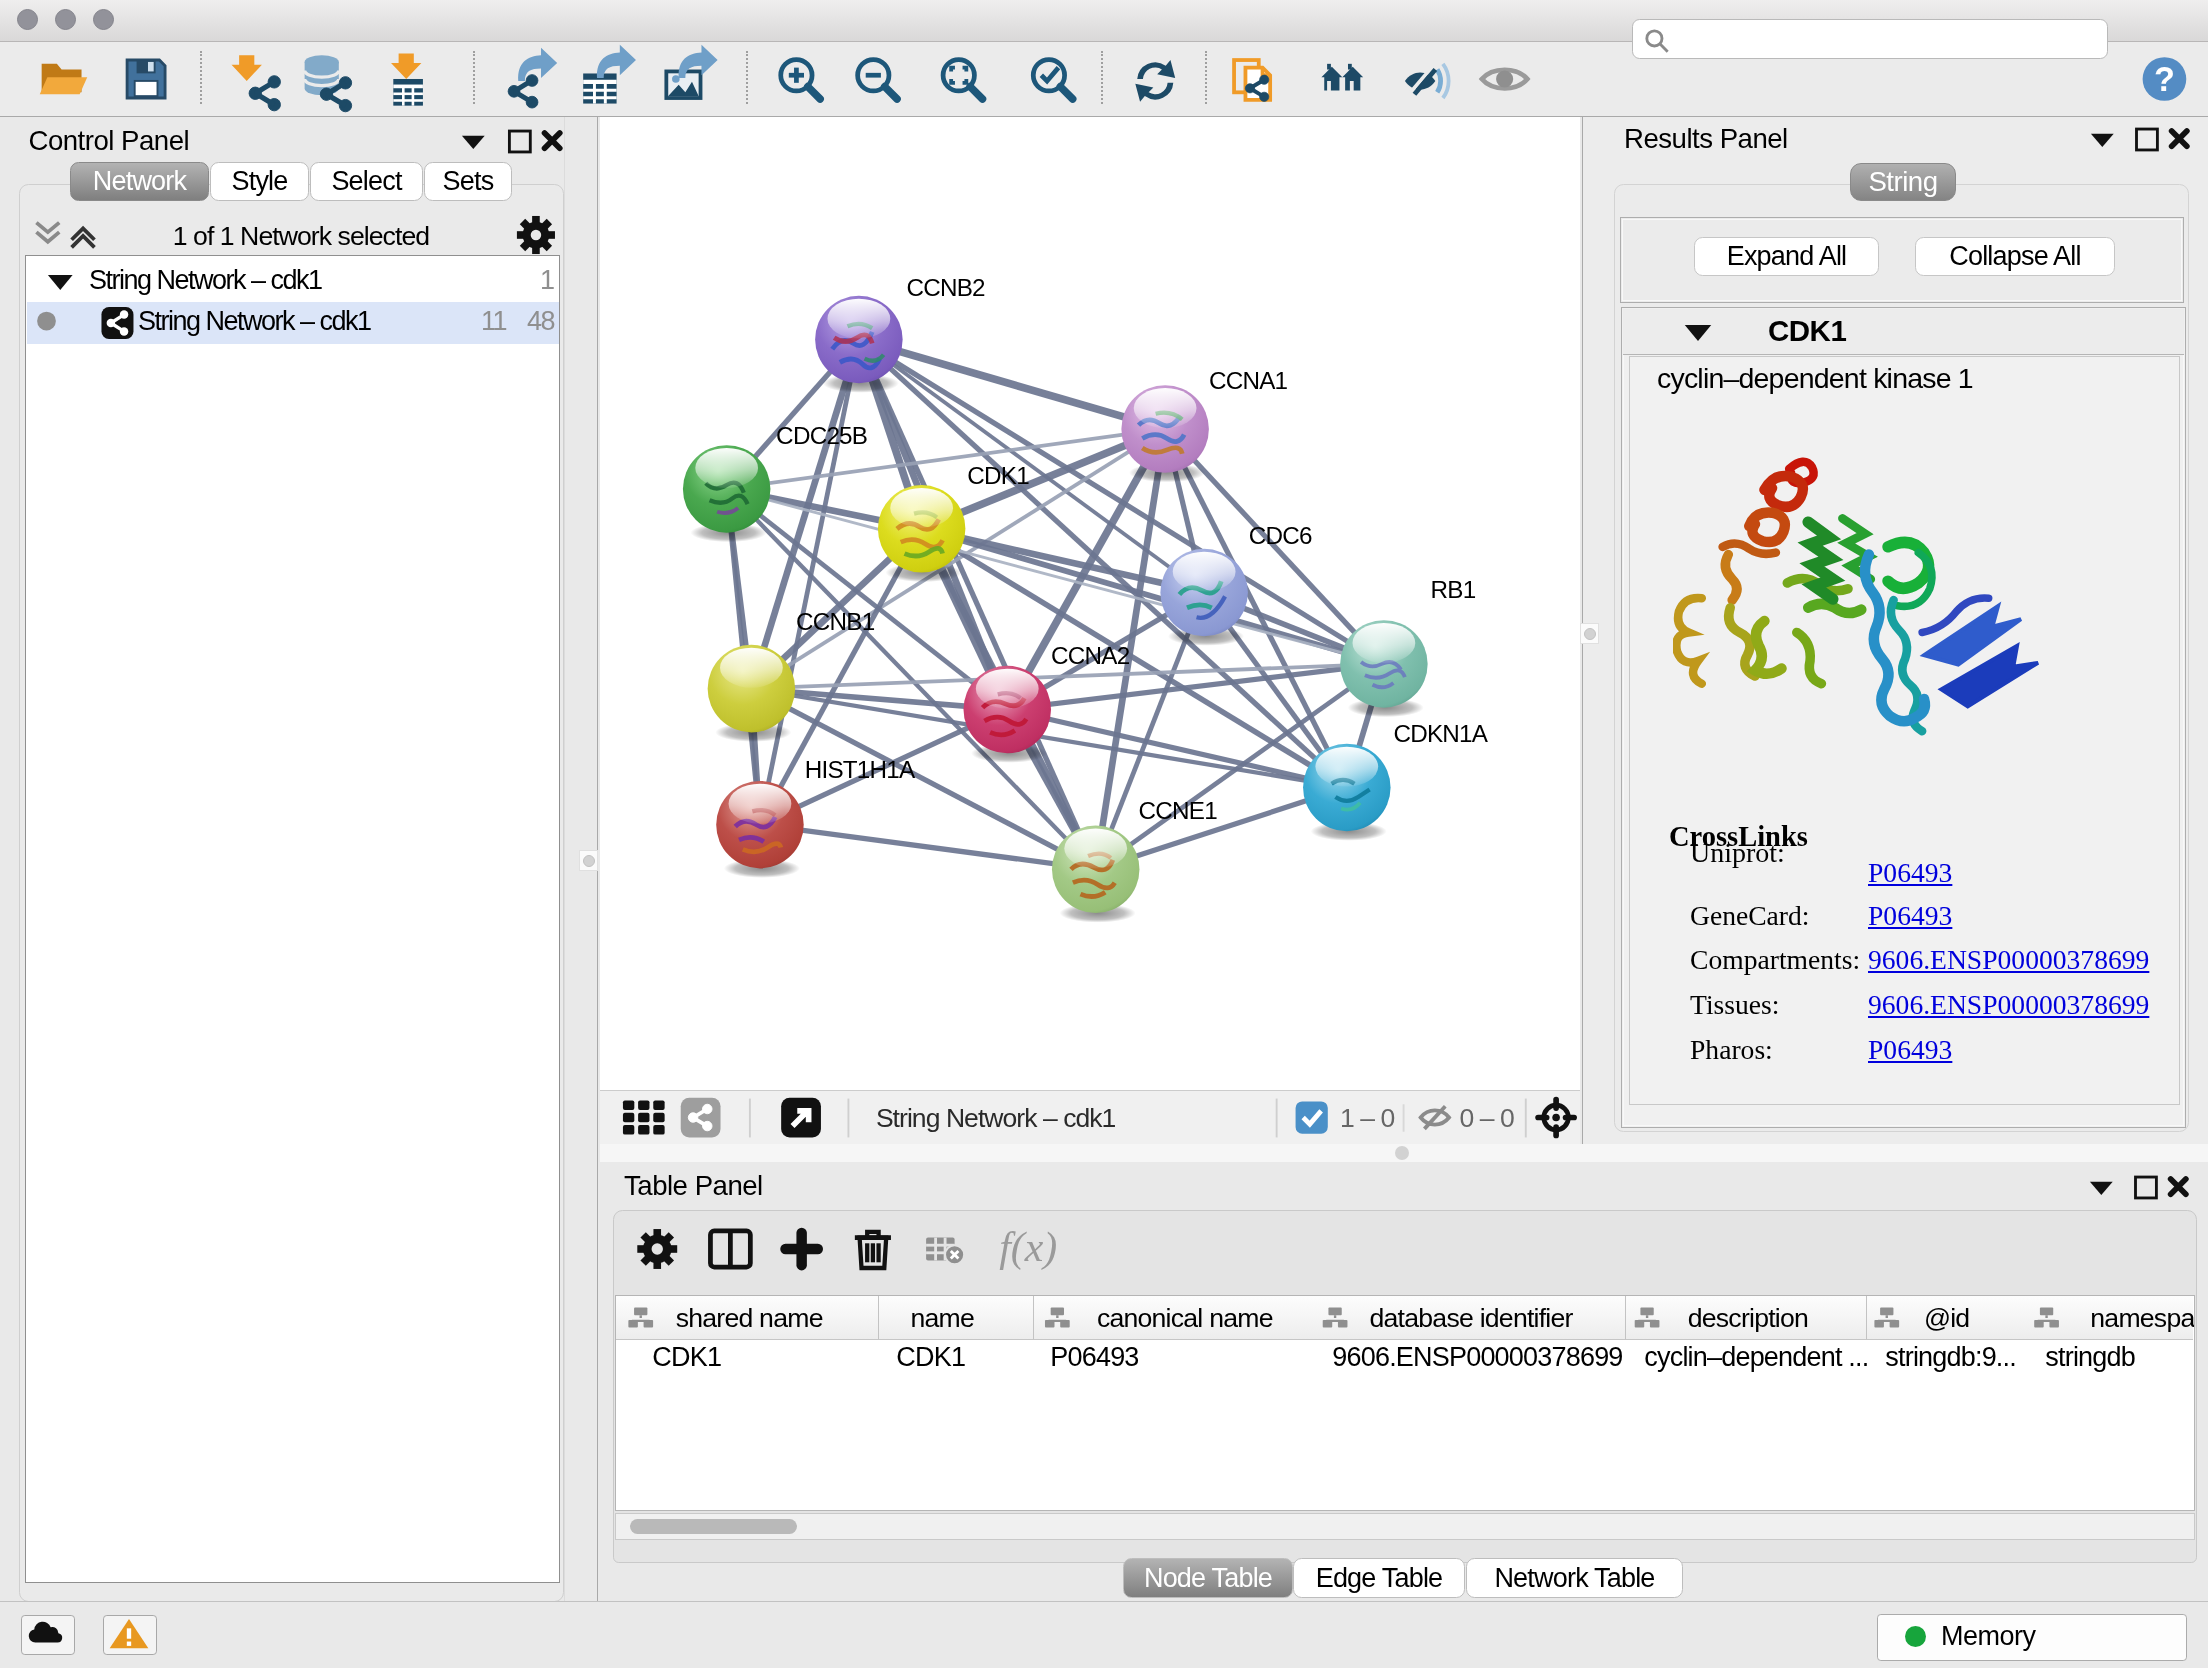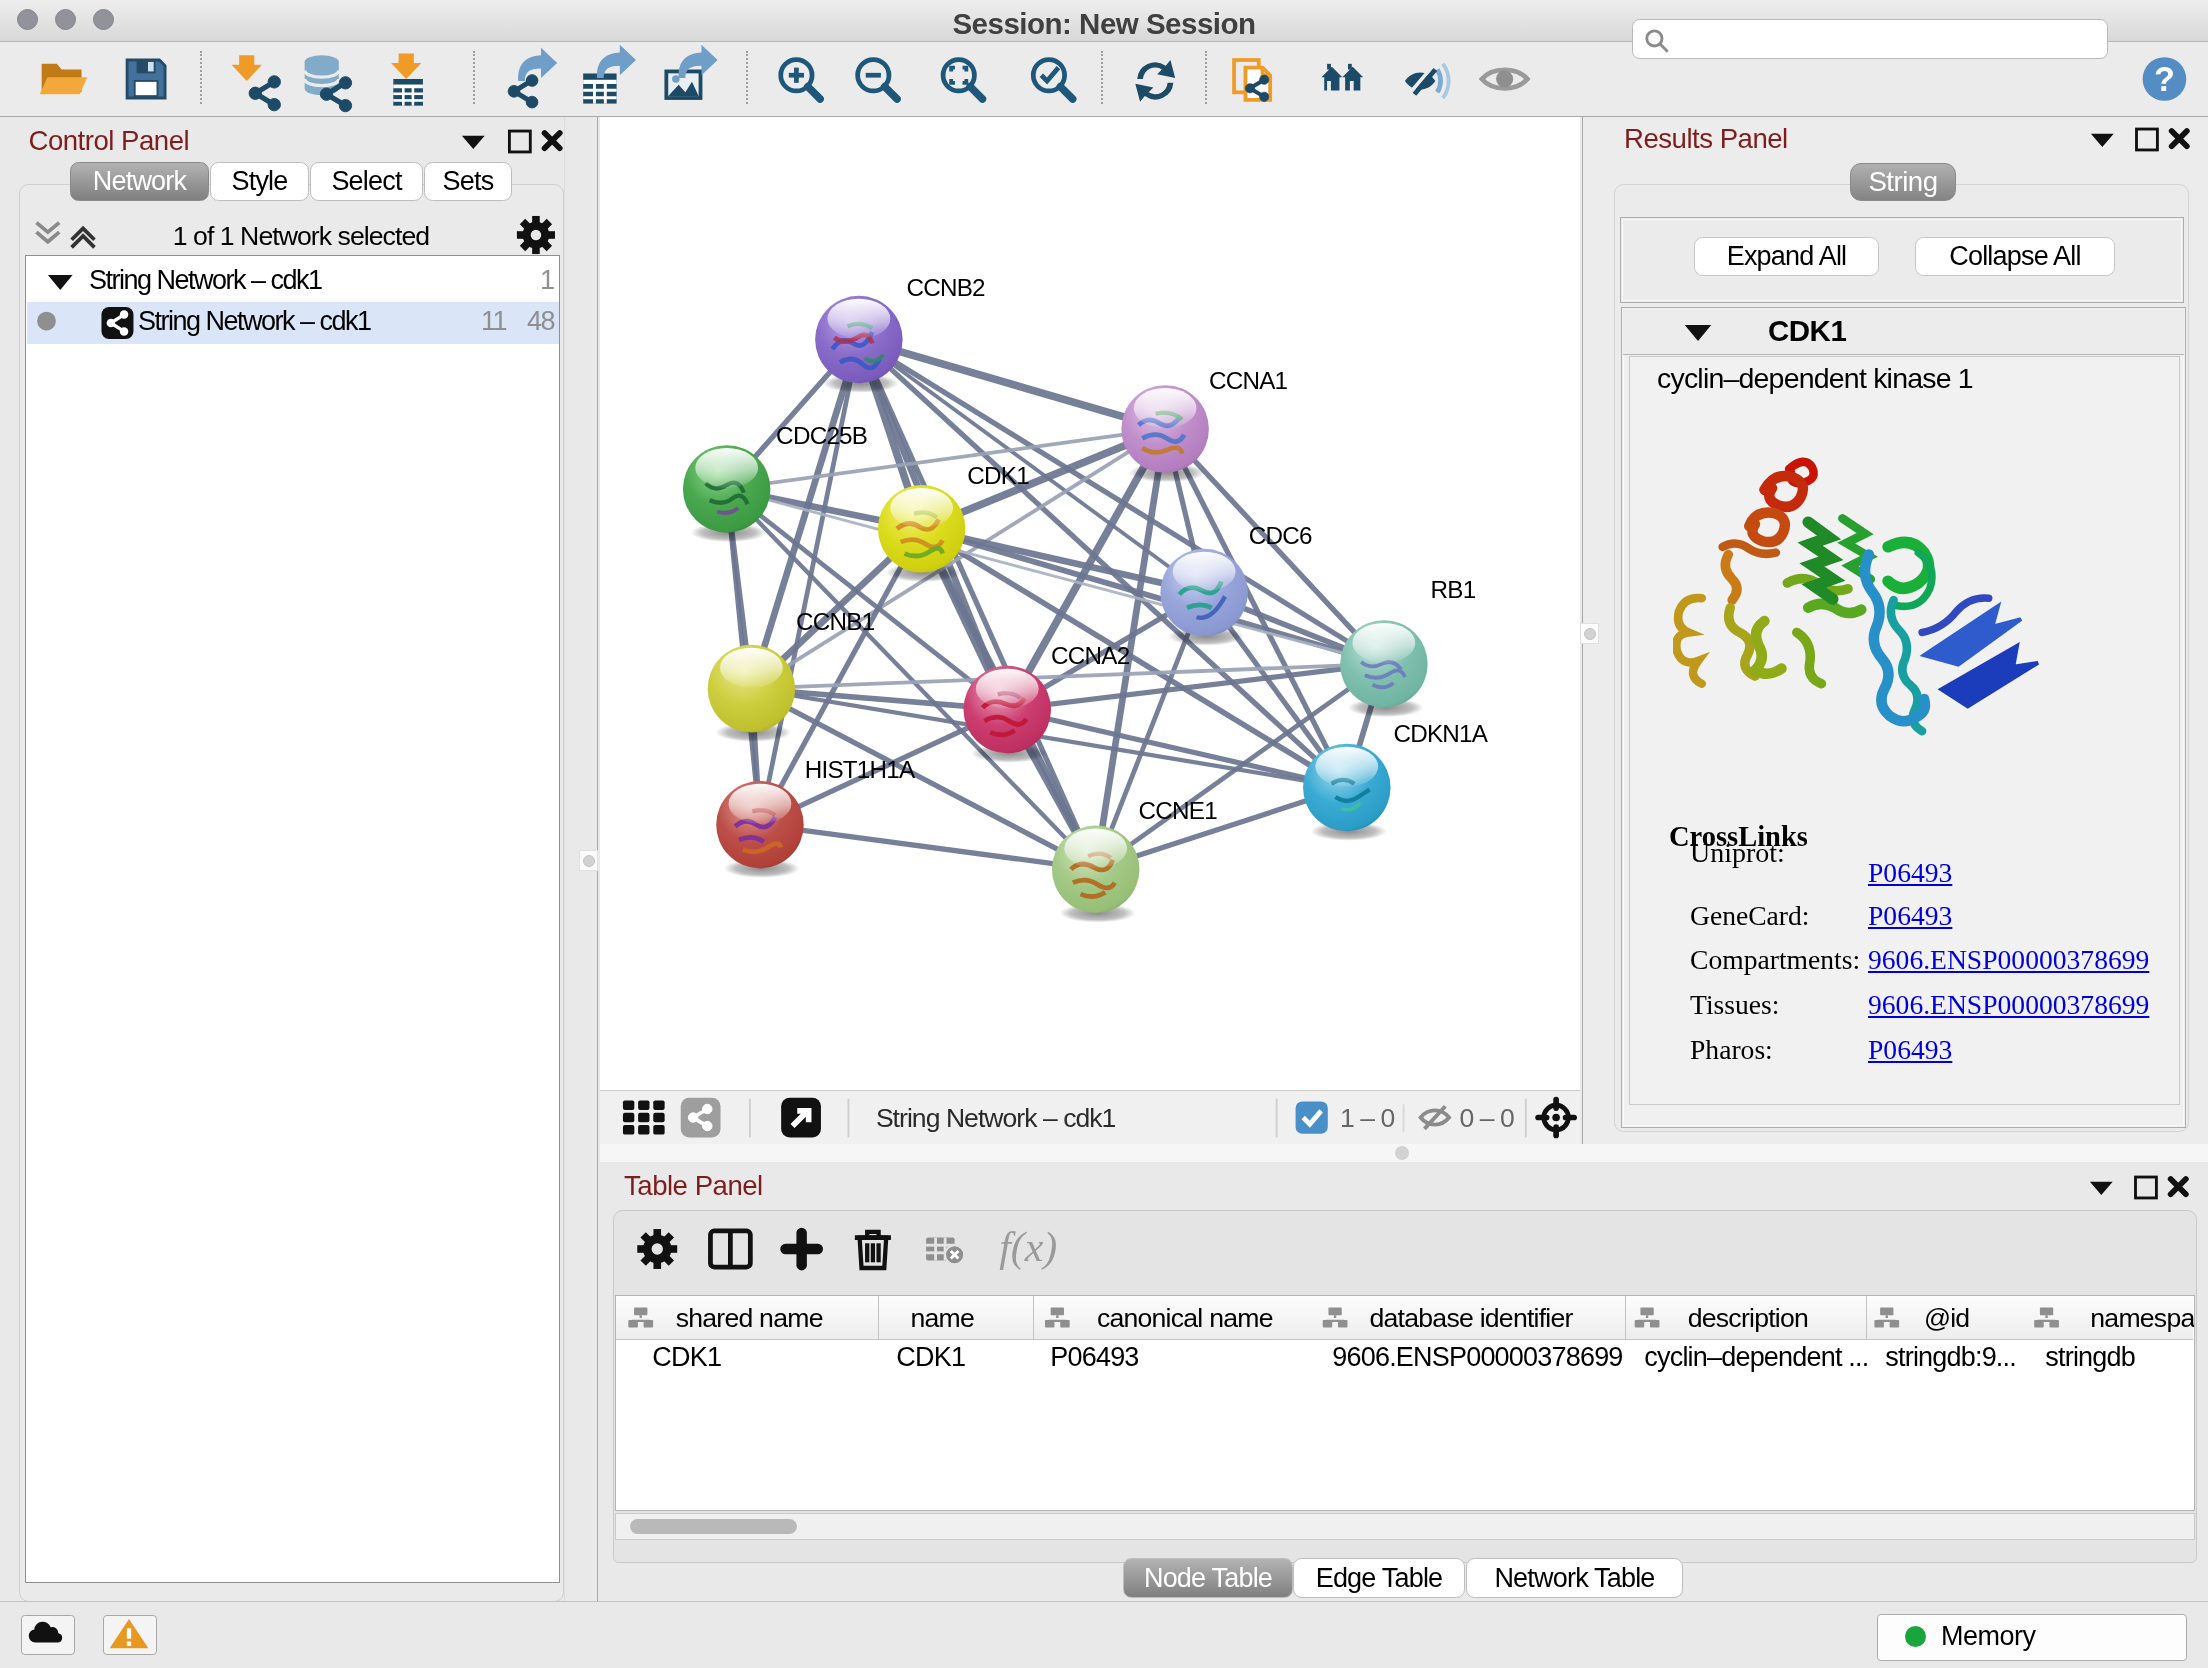--- a/index.html
+++ b/index.html
@@ -18,21 +18,21 @@
   #searchbox svg { position:absolute; left:9.5px; top:6.7px; }
   
   #controlpanel { left:0; top:117px; width:598px; height:1484px; background:#e9e9e9; border-right:1.9px solid #a9a9a9; }
   #networkwhite { left:600px; top:117px; width:980px; height:973px; background:#ffffff; }
   #netbar { left:600px; top:1090px; width:980px; height:54px; background:#f0f0f0; border-top:1px solid #cccccc; }
   #divstrip { left:600px; top:1144px; width:1608px; height:18px; background:#f6f6f6; }
   #resultspanel { left:1582px; top:117px; width:627px; height:1027px; background:#ececec; border-left:1.9px solid #a9a9a9; }
   #tablepanel { left:600px; top:1162px; width:1608px; height:438px; background:#e9e9e9; }
   #statusbar { left:0; top:1601px; width:2208px; height:68px; background:#e9e9e9; border-top:1.9px solid #c2c2c2; }
   
-  .ptitle { font-size:27.6px; color:#7f1d1d; letter-spacing:-0.5px; }
+  .ptitle { font-size:27.6px; color:#000000; letter-spacing:-0.5px; }
   
   .tab { position:absolute; height:39px; border:1px solid #bdbdbd; background:#fff; border-radius:8.6px;
     font-size:27px; letter-spacing:-0.8px; text-align:center; color:#000; line-height:37px; z-index:3; }
   .tabsel { background:linear-gradient(#b3b3b3,#7f7f7f); color:#fff; border-color:#8a8a8a; }
   
   #cpframe { left:19px; top:184px; width:545px; height:1418px; background:#eaeaea; border:1px solid #cfcfcf; border-radius:9.5px; }
   #cphead { left:25px; top:215px; width:549px; height:40px; }
   #cptree { left:25px; top:255px; width:535px; height:1328px; background:#fff; border:1.9px solid #8f8f8f; }
   .treerow { position:absolute; width:100%; font-size:27px; letter-spacing:-1.5px; color:#000; }
   .gray { color:#8f8f8f; }
@@ -53,21 +53,20 @@
   .sqbtn { position:absolute; width:54px; height:40px; background:#f4f4f4; border:1.9px solid #a8a8a8; border-radius:3.8px; }
 </style>
 </head>
 <body>
 <div id="stage">
 
   <div id="titlebar" class="abs"></div>
   <div class="abs light" style="left:17px;"></div>
   <div class="abs light" style="left:55px;"></div>
   <div class="abs light" style="left:93px;"></div>
-  <div id="wtitle" class="abs">Session: New Session</div>
 
   <div id="toolbar" class="abs"></div>
   <div id="tbicons" class="abs" style="left:0; top:42px;">
   <svg width="2208" height="75" viewBox="0 0 2322 79">
     <defs>
       <g id="shareg">
         <circle cx="-11" cy="1" r="6.5"></circle>
             <circle cx="9" cy="-11" r="6.5"></circle>
             <circle cx="9" cy="13" r="6.5"></circle>
         <path d="M-11 1 L9 -11 M-11 1 L9 13" stroke-width="5.5" fill="none"></path>

